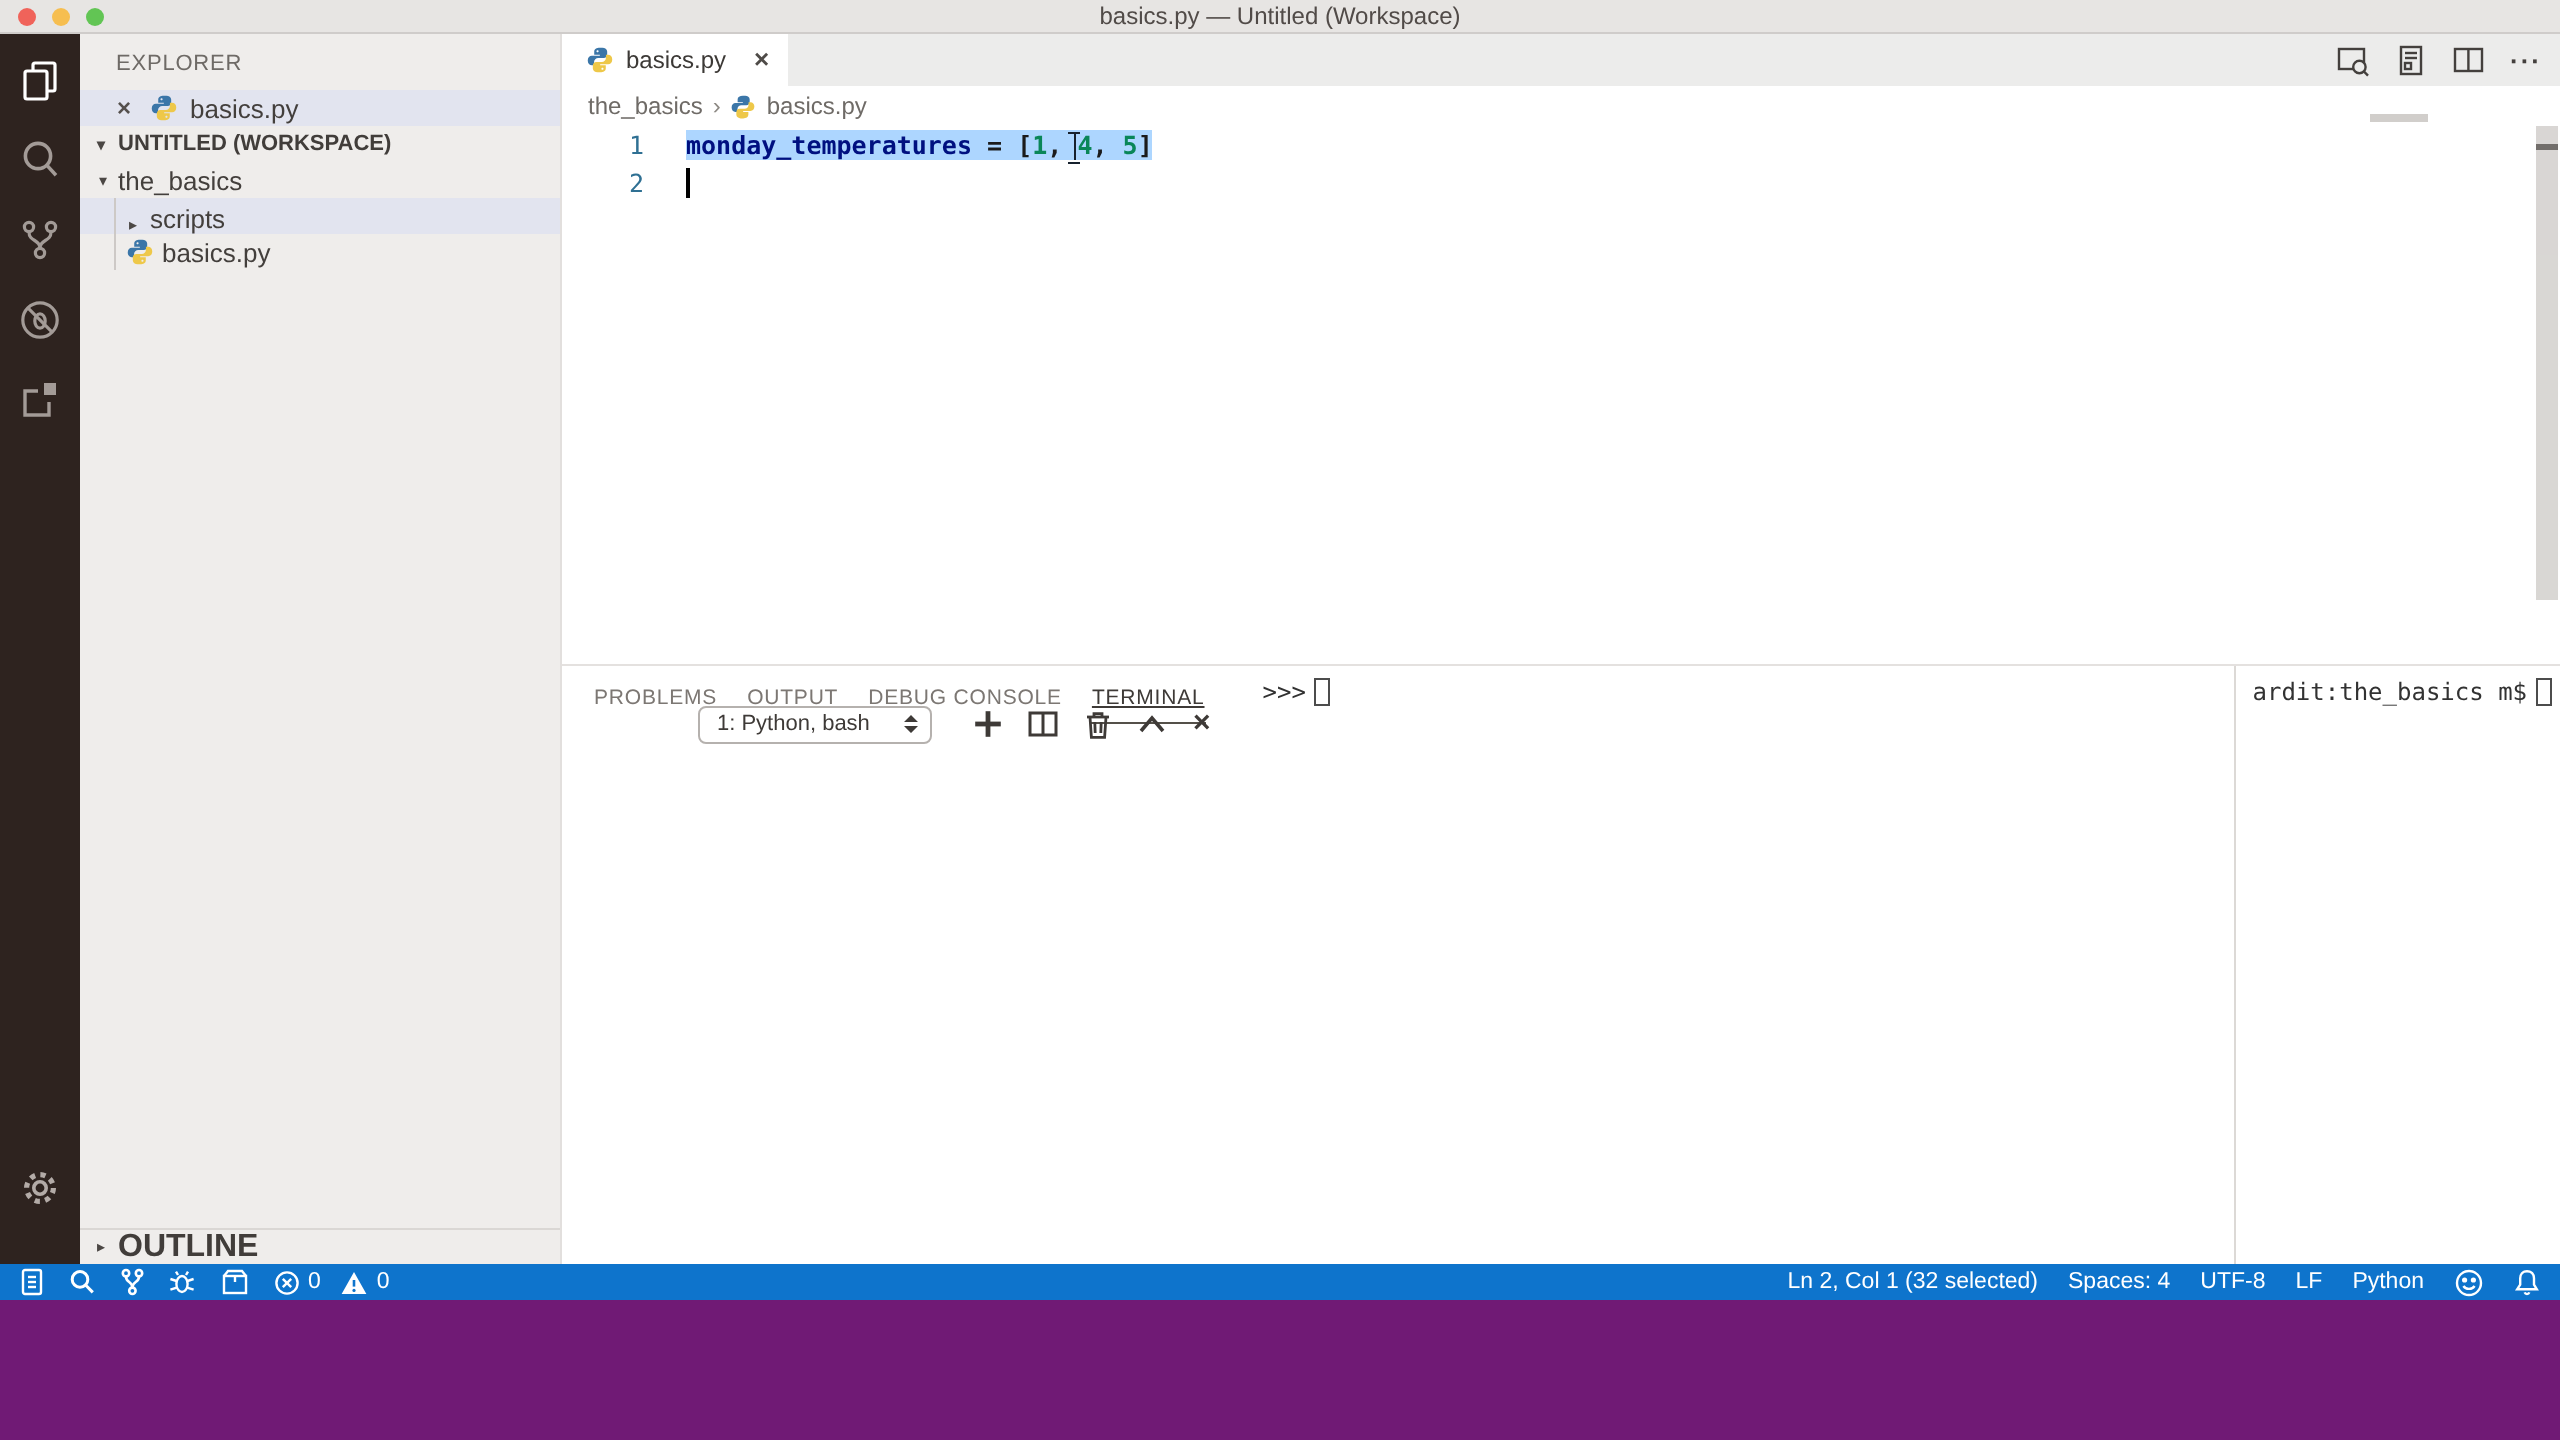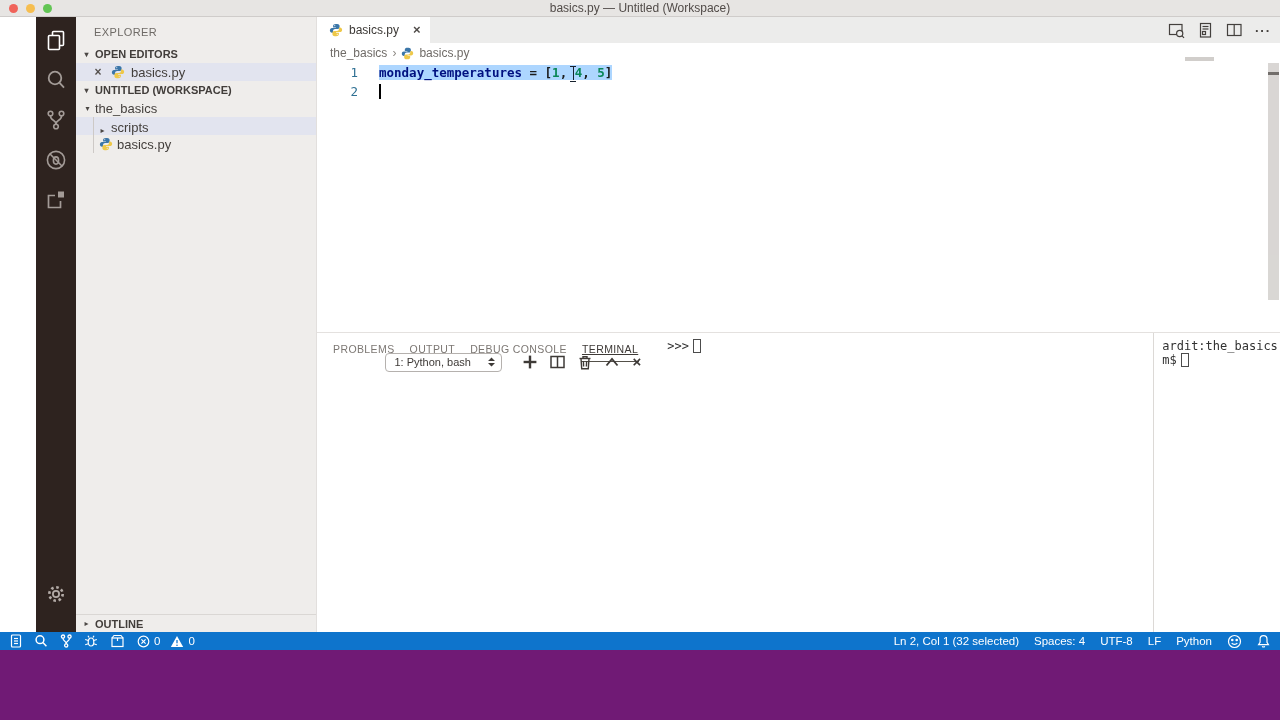--- a/index.html
+++ b/index.html
@@ -6,21 +6,21 @@
   html,body { width:1280px; height:720px; font-family:"Liberation Sans",sans-serif; }
   .screen { position:relative; width:1280px; height:720px; background:#701a75; overflow:hidden; }
   .window { position:absolute; top:0; left:0; width:1280px; height:650px; display:flex; flex-direction:column; background:#fff; }
 
   
   .titlebar { height:17px; background:#e7e5e3; border-bottom:1px solid #cfccca; display:flex; align-items:center; justify-content:center; position:relative; font-size:12px; color:#514b48; flex:0 0 auto; }
   .traffic { position:absolute; left:9px; top:4px; display:flex; gap:8px; }
   .dot { width:9px; height:9px; border-radius:50%; }
   .dot.r { background:#f0635a; } .dot.y { background:#f6be50; } .dot.g { background:#62c554; }
 
-  .main { flex:1; display:flex; min-height:0;padding-left:36px; }
+  .main { flex:1; display:flex; min-height:0; }
 
   
   .activitybar { width:40px; background:#2e231f; display:flex; flex-direction:column; align-items:center; padding-top:11px; gap:16px; position:relative; flex:0 0 auto; }
   .ab-icon { width:24px; height:24px; color:#a39b97; display:flex; align-items:center; justify-content:center; }
   .ab-icon.active { color:#ffffff; }
   .ab-gear { position:absolute; bottom:26px; left:8px; color:#b3aba7; }
 
   
   .sidebar { width:240px; background:#efedeb; display:flex; flex-direction:column; font-size:13px; color:#433f3c; flex:0 0 auto; position:relative; }
   .sb-title { height:28px; line-height:30px; padding-left:18px; font-size:11px; color:#6e6a66; letter-spacing:.4px; }
@@ -32,21 +32,21 @@
   .sb-row.selected { background:#e2e4ef; }
   .oe-close { width:12px; margin-left:16px; font-size:12px; color:#55504d; line-height:10px; text-align:center; }
   .oe-close::before { content:"×"; font-weight:bold; }
   .pyicon { width:14px; height:14px; flex:0 0 auto; }
   .oe-label { margin-left:6px; }
   .tree { position:relative; }
   .guide { position:absolute; left:17px; top:18px; height:36px; width:1px; background:#cdc9c6; }
   .row-root { padding-left:6px; gap:2px; }
   .row-child1 { padding-left:21px; gap:3px;align-items:flex-end; }
   .row-child2 { padding-left:23px; gap:4px; }
-  .outline { margin-top:auto; height:18px; border-top:1px solid #dad7d4; display:flex; align-items:center; padding-left:5px; gap:3px; font-size:11px; font-weight:bold; color:#413d3a; }
+  .outline { margin-top:auto; height:18px; border-top:1px solid #dad7d4; display:flex; align-items:center; padding-left:5px; gap:3px; font-size:16px; font-weight:bold; color:#413d3a; }
 
   
   .editor-col { flex:1; display:flex; flex-direction:column; min-width:0; background:#fff; border-left:1px solid #e2dfdd; position:relative; }
   .tabbar { height:26px; background:#ececeb; display:flex; position:relative; flex:0 0 auto; }
   .tab { background:#fff; display:flex; align-items:center; padding:0 9px 0 12px; gap:6px; font-size:12px; color:#3c3936; }
   .tab-close { margin-left:8px; font-size:13px; color:#4f4b48; line-height:10px; }
   .tab-close::before { content:"×"; font-weight:bold; }
   .editor-actions { position:absolute; right:9px; top:0; height:26px; display:flex; align-items:center; gap:12px; color:#44403d; }
   .more-dots { font-size:13px; font-weight:bold; letter-spacing:1px; color:#44403d; }
   .more-dots::before { content:"···"; }
@@ -165,24 +165,20 @@
                 <circle cx="12" cy="12" r="3.1"></circle>
                 <circle cx="12" cy="12" r="6.7" stroke-width="2.6" stroke-dasharray="2.6 2.66"></circle>
               </g>
             </svg>
         </div>
       </div>
 
       <div class="sidebar">
         <div class="sb-title">EXPLORER</div>
 
-        <div class="sec-head">
-          <span class="twisty down"></span>
-          <span>OPEN EDITORS</span>
-        </div>
         <div class="sb-row selected">
           <span class="oe-close"></span>
           <svg class="pyicon" style="margin-left:7px" viewBox="0 0 16 16">
               <path fill="#3b76a8" d="M7.9 1C6 1 4.7 1.8 4.7 3.2V5h3.2v.6H3.4C2 5.6 1 6.7 1 8.3c0 1.6 1 2.7 2.4 2.7h1.2V9.2c0-1.3 1.1-2.3 2.4-2.3h3.1c1.2 0 2-.9 2-2V3.2C12.1 1.9 10.8 1 9.4 1H7.9zM6.6 2.4c.4 0 .6.3.6.6s-.2.6-.6.6-.6-.3-.6-.6.2-.6.6-.6z"></path>
               <path fill="#eec849" d="M8.1 15c1.9 0 3.2-.8 3.2-2.2V11H8.1v-.6h4.5c1.4 0 2.4-1.1 2.4-2.7 0-1.6-1-2.7-2.4-2.7h-1.2v1.8c0 1.3-1.1 2.3-2.4 2.3H5.9c-1.2 0-2 .9-2 2v1.7C3.9 14.1 5.2 15 6.6 15h1.5zm1.3-1.4c-.4 0-.6-.3-.6-.6s.2-.6.6-.6.6.3.6.6-.2.6-.6.6z"></path>
             </svg>
           <span class="oe-label">basics.py</span>
         </div>
 
         <div class="sec-head">

